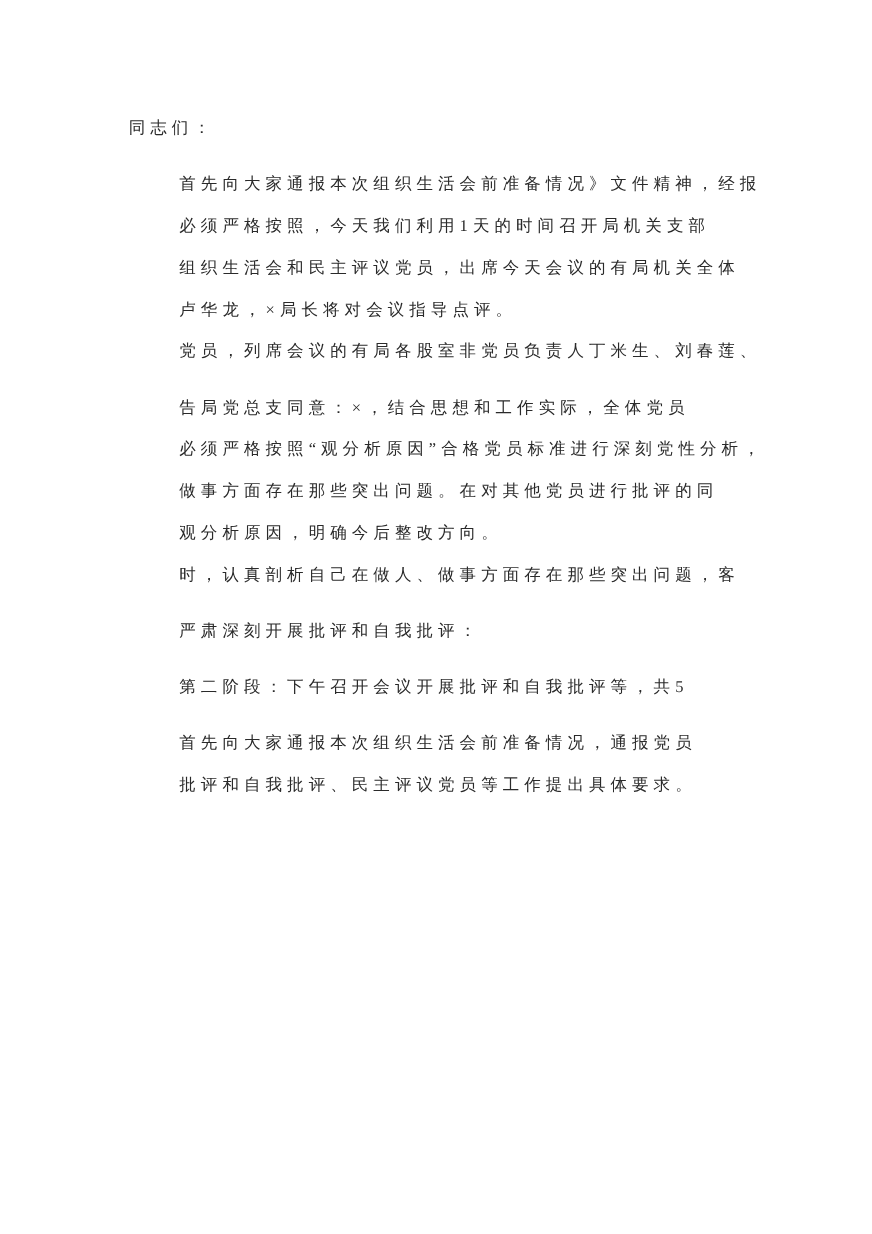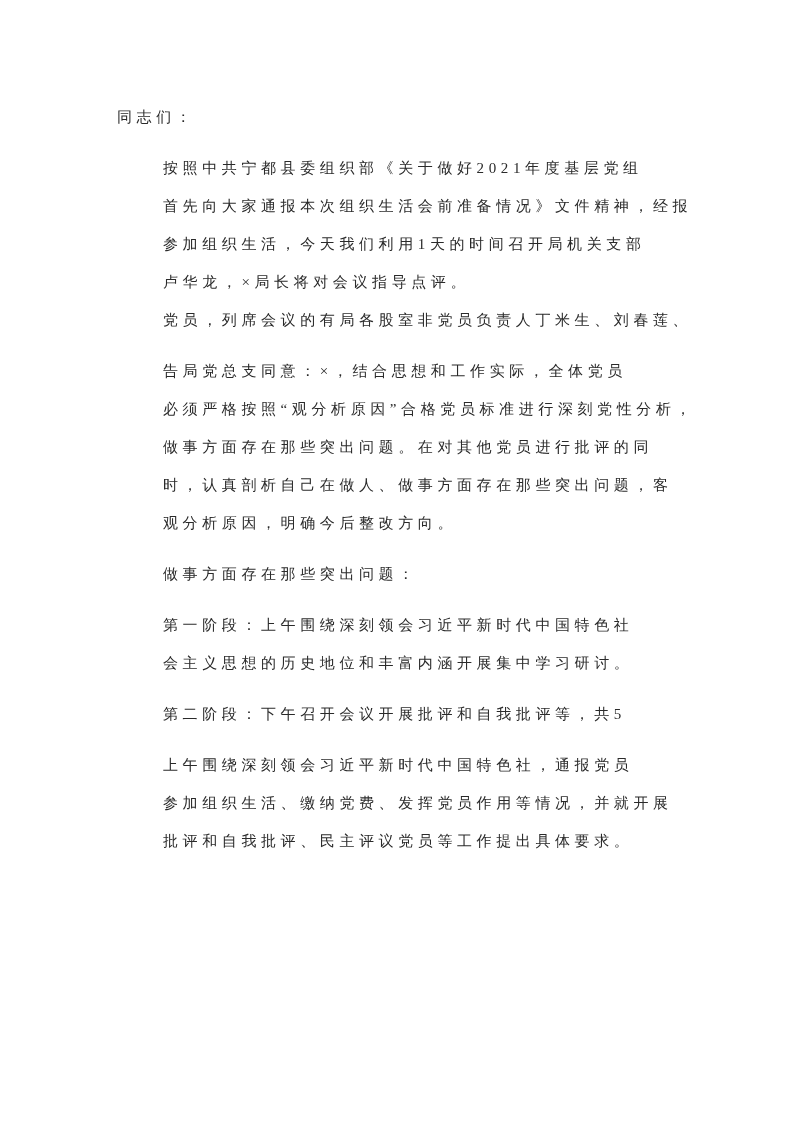--- a/index.html
+++ b/index.html
@@ -40,46 +40,41 @@
 </style>
 </head>
 <body>
 
 <div class="page">
   <p class="para">
     <span class="line">同志们：</span>
   </p>
 
   <p class="para indent">
-    <span class="line">按照中共宁都县委组织部《关于做好2021年度基层党组</span>
     <span class="line">首先向大家通报本次组织生活会前准备情况》文件精神，经报</span>
-    <span class="line">参加组织生活，今天我们利用1天的时间召开局机关支部</span>
+    <span class="line">必须严格按照，今天我们利用1天的时间召开局机关支部</span>
+    <span class="line">组织生活会和民主评议党员，出席今天会议的有局机关全体</span>
     <span class="line">卢华龙，×局长将对会议指导点评。</span>
     <span class="line">党员，列席会议的有局各股室非党员负责人丁米生、刘春莲、</span>
   </p>
 
   <p class="para indent">
     <span class="line">告局党总支同意：×，结合思想和工作实际，全体党员</span>
     <span class="line">必须严格按照“观分析原因”合格党员标准进行深刻党性分析，</span>
     <span class="line">做事方面存在那些突出问题。在对其他党员进行批评的同</span>
+    <span class="line">观分析原因，明确今后整改方向。</span>
     <span class="line">时，认真剖析自己在做人、做事方面存在那些突出问题，客</span>
-    <span class="line">观分析原因，明确今后整改方向。</span>
   </p>
 
   <p class="para indent">
-    <span class="line">做事方面存在那些突出问题：</span>
+    <span class="line">严肃深刻开展批评和自我批评：</span>
   </p>
 
-  <p class="para indent">
-    <span class="line">第一阶段：上午围绕深刻领会习近平新时代中国特色社</span>
-    <span class="line">会主义思想的历史地位和丰富内涵开展集中学习研讨。</span>
-  </p>
 
   <p class="para indent">
     <span class="line">第二阶段：下午召开会议开展批评和自我批评等，共5</span>
   </p>
 
   <p class="para indent">
-    <span class="line">上午围绕深刻领会习近平新时代中国特色社，通报党员</span>
-    <span class="line">参加组织生活、缴纳党费、发挥党员作用等情况，并就开展</span>
+    <span class="line">首先向大家通报本次组织生活会前准备情况，通报党员</span>
     <span class="line">批评和自我批评、民主评议党员等工作提出具体要求。</span>
   </p>
 </div>
 
 </body></html>

